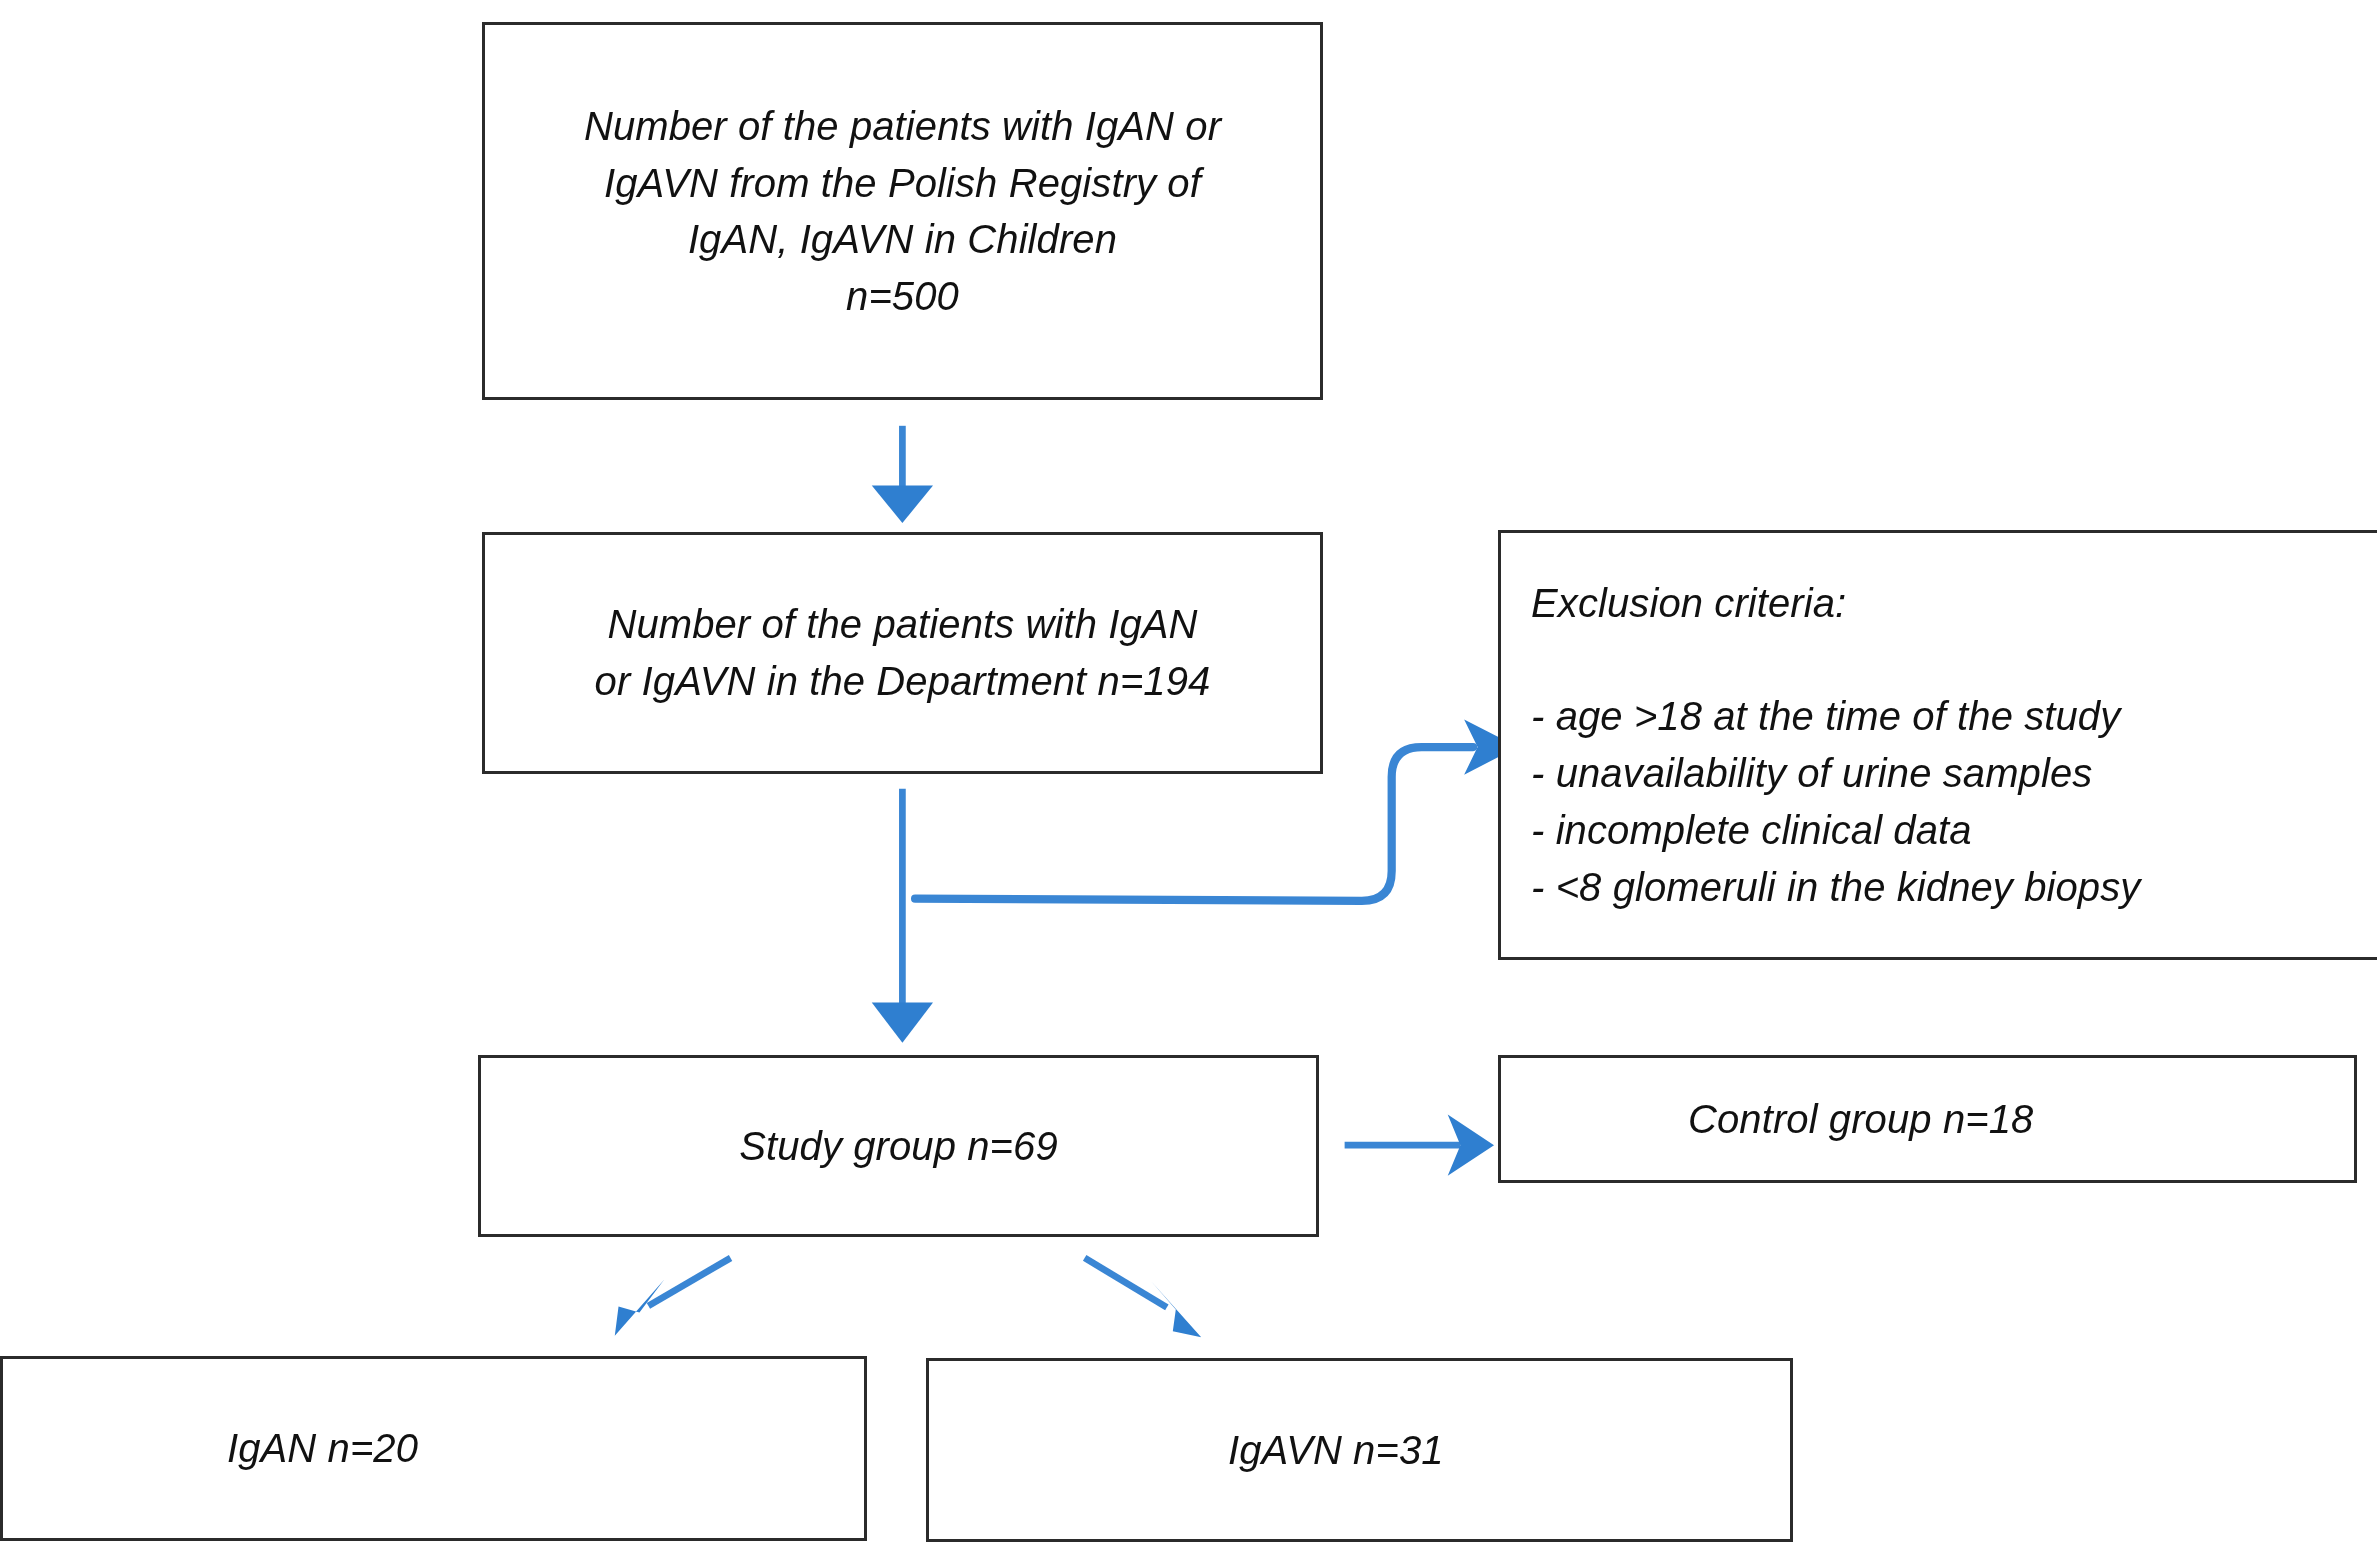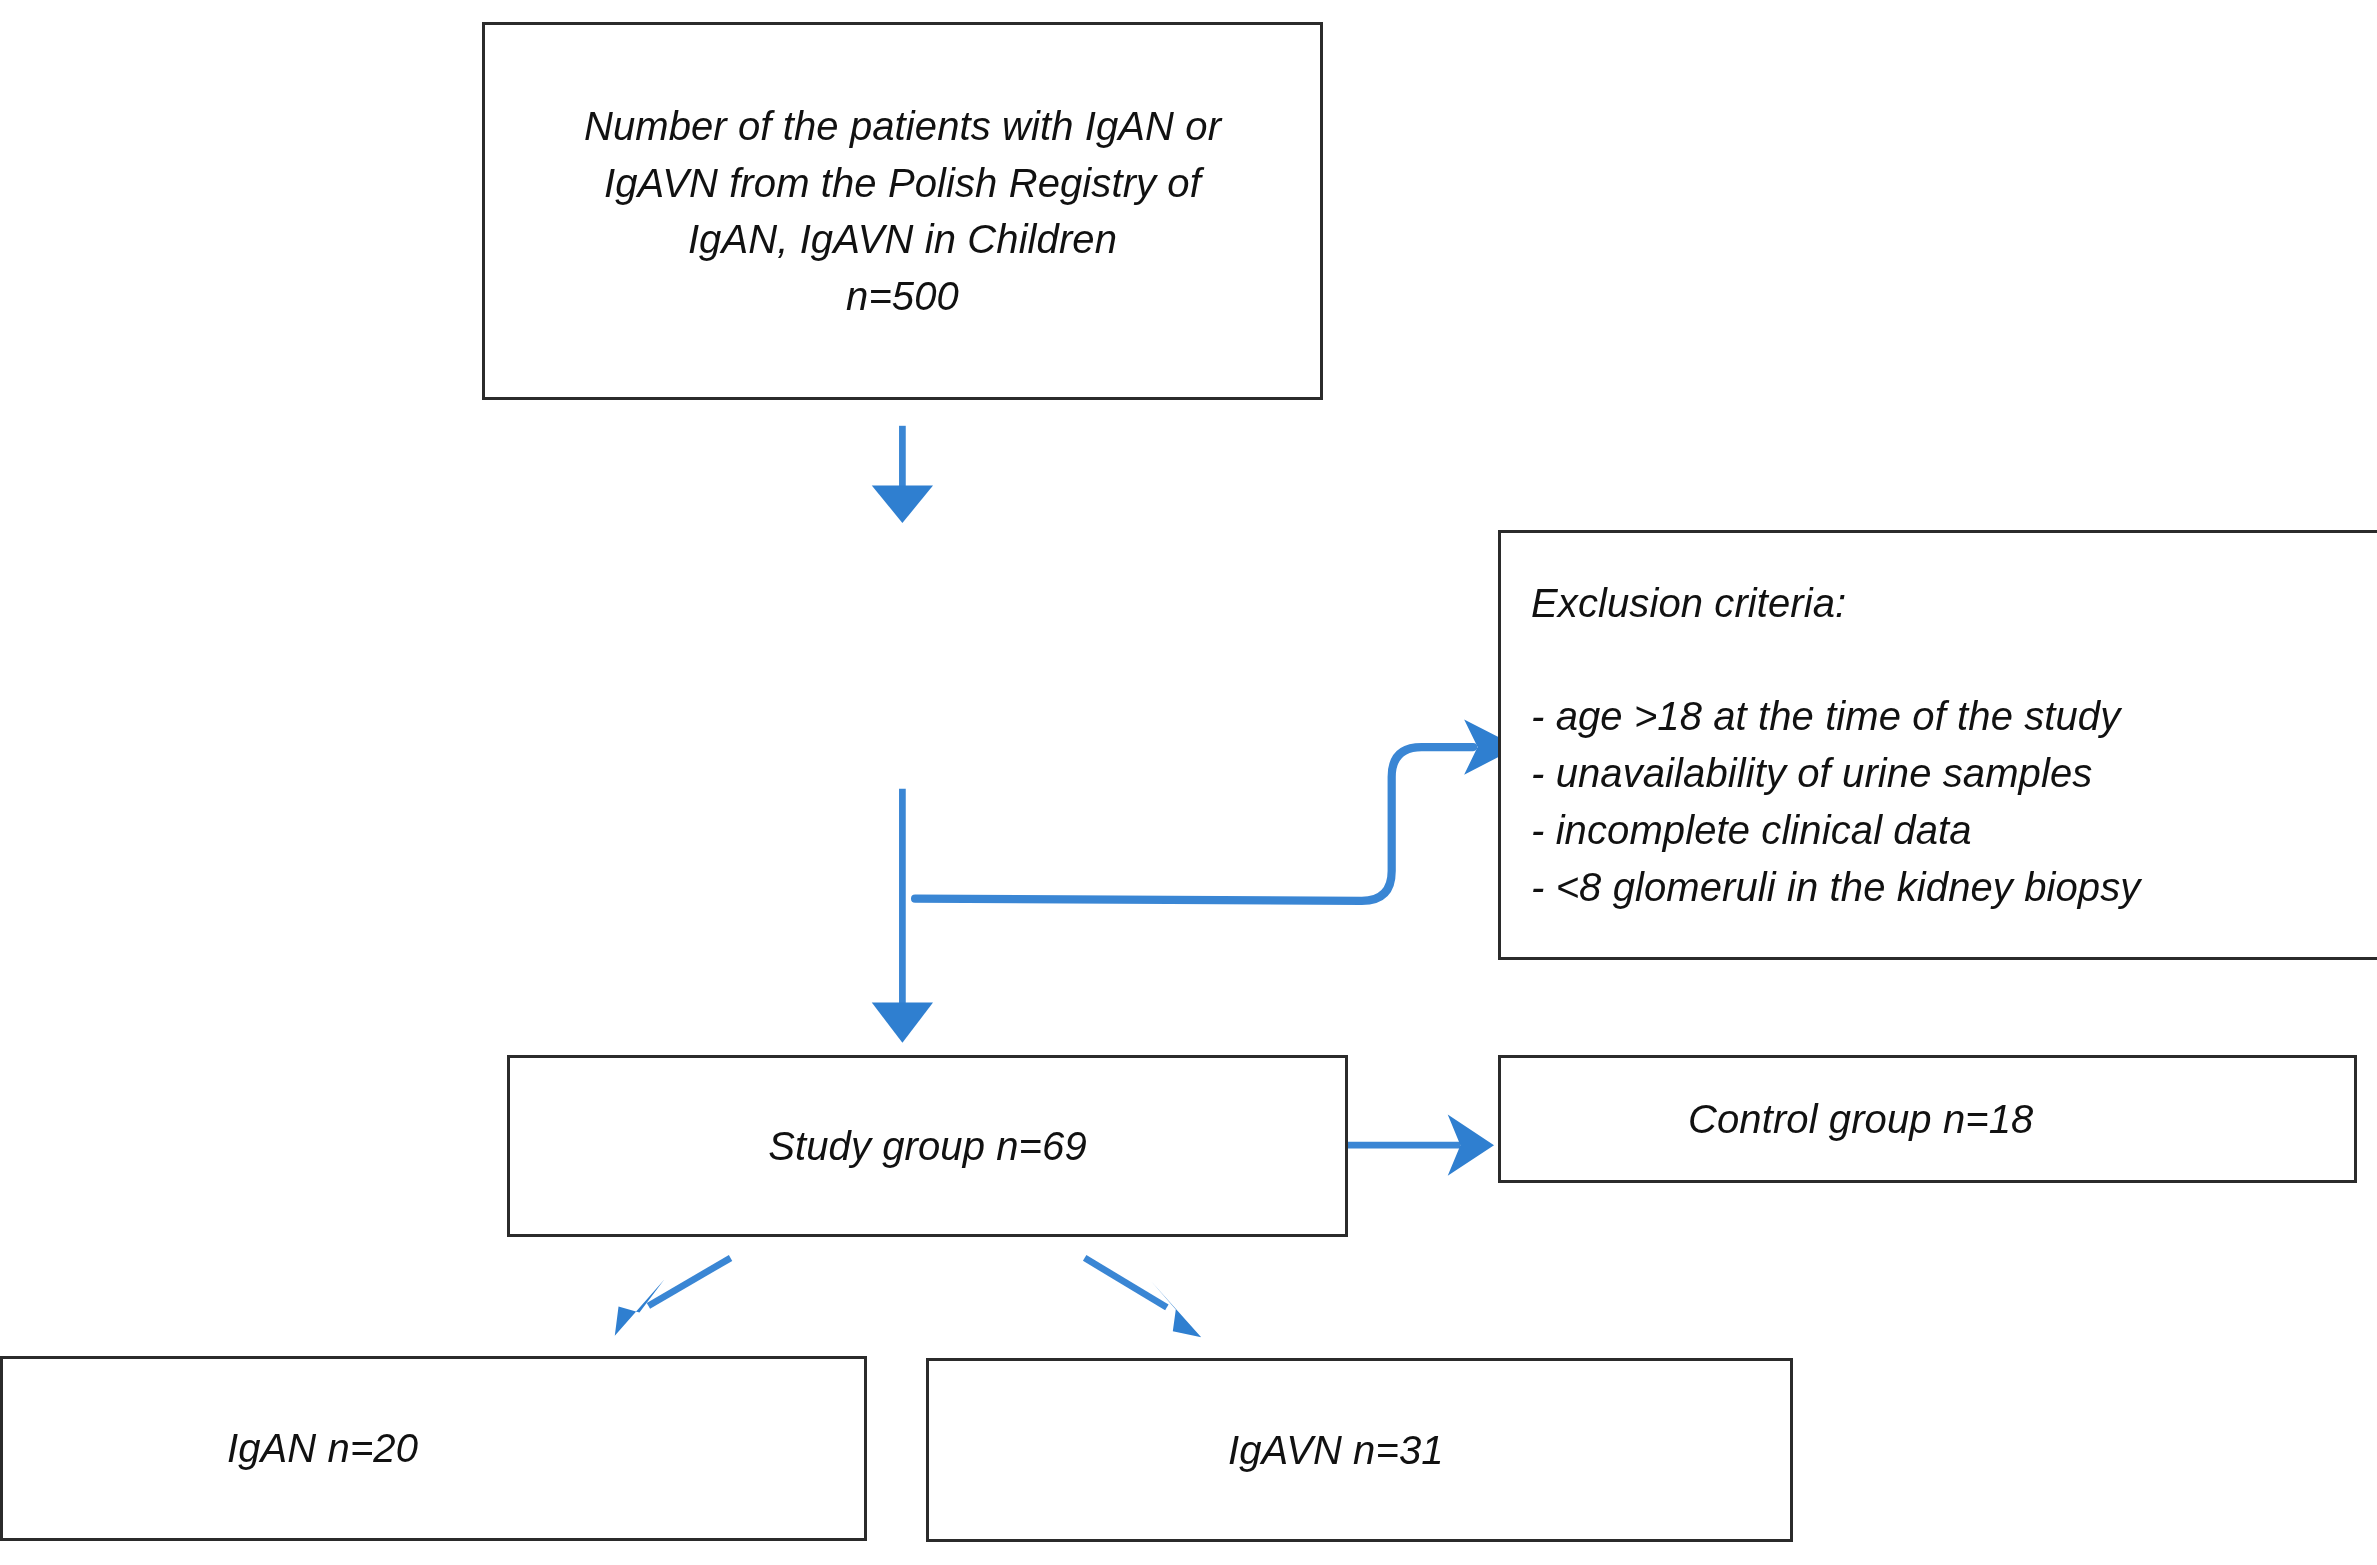--- a/index.html
+++ b/index.html
@@ -33,21 +33,21 @@
     text-align: center;
     white-space: pre-line;
     letter-spacing: 0.1px;
   }
   
   #node-registry      { left: 482px;  top: 22.4px;   width: 841px; height: 378px; }
   #node-department    { left: 482px;  top: 532px;  width: 841px; height: 242px; }
   #node-exclusion     { left: 1498px; top: 530px;  width: 1032px; height: 430px;
                         justify-content: flex-start; padding-left: 30px; }
   #node-exclusion .node-text { text-align: left; }
-  #node-study         { left: 507px;  top: 1055px; width: 841px; height: 182px; }
+  #node-study         { left: 478px;  top: 1055px; width: 841px; height: 182px; }
   #node-control       { left: 1498px; top: 1055px; width: 859px; height: 128px;
                         justify-content: flex-start; padding-left: 187px; }
   #node-igan          { left: 0;   top: 1356px; width: 867px; height: 185px;
                         justify-content: flex-start; padding-left: 224px; }
   #node-igavn         { left: 926px; top: 1358px; width: 867px; height: 184px;
                         justify-content: flex-start; padding-left: 299px; }
 
   
   #connectors {
     position: absolute;
@@ -112,20 +112,24 @@
     </g>
   </svg>
 
   <div class="node" id="node-registry">
     <span class="node-text">Number of the patients with IgAN or
 IgAVN from the Polish Registry of
 IgAN, IgAVN in Children
 n=500</span>
   </div>
 
+  <div class="node" id="node-department">
+    <span class="node-text">Number of the patients with IgAN
+or IgAVN in the Department n=194</span>
+  </div>
 
   <div class="node" id="node-exclusion">
     <span class="node-text">Exclusion criteria:
 
 - age &gt;18 at the time of the study
 - unavailability of urine samples
 - incomplete clinical data
 - &lt;8 glomeruli in the kidney biopsy</span>
   </div>
 

